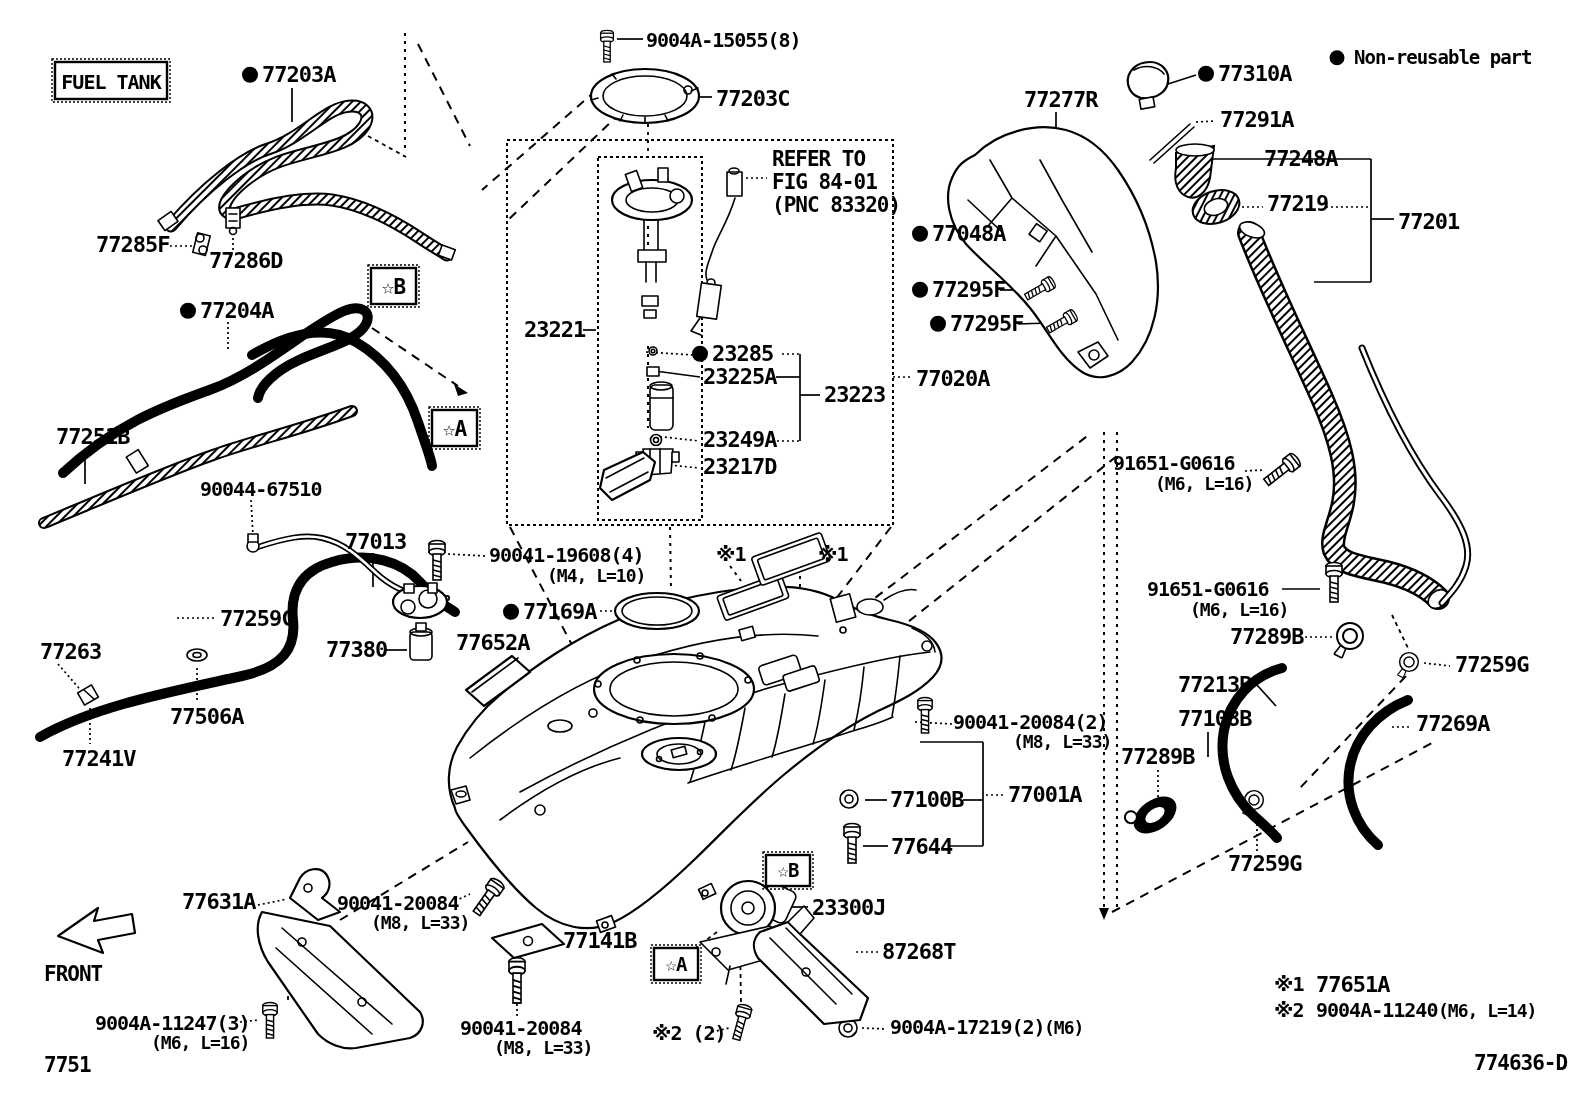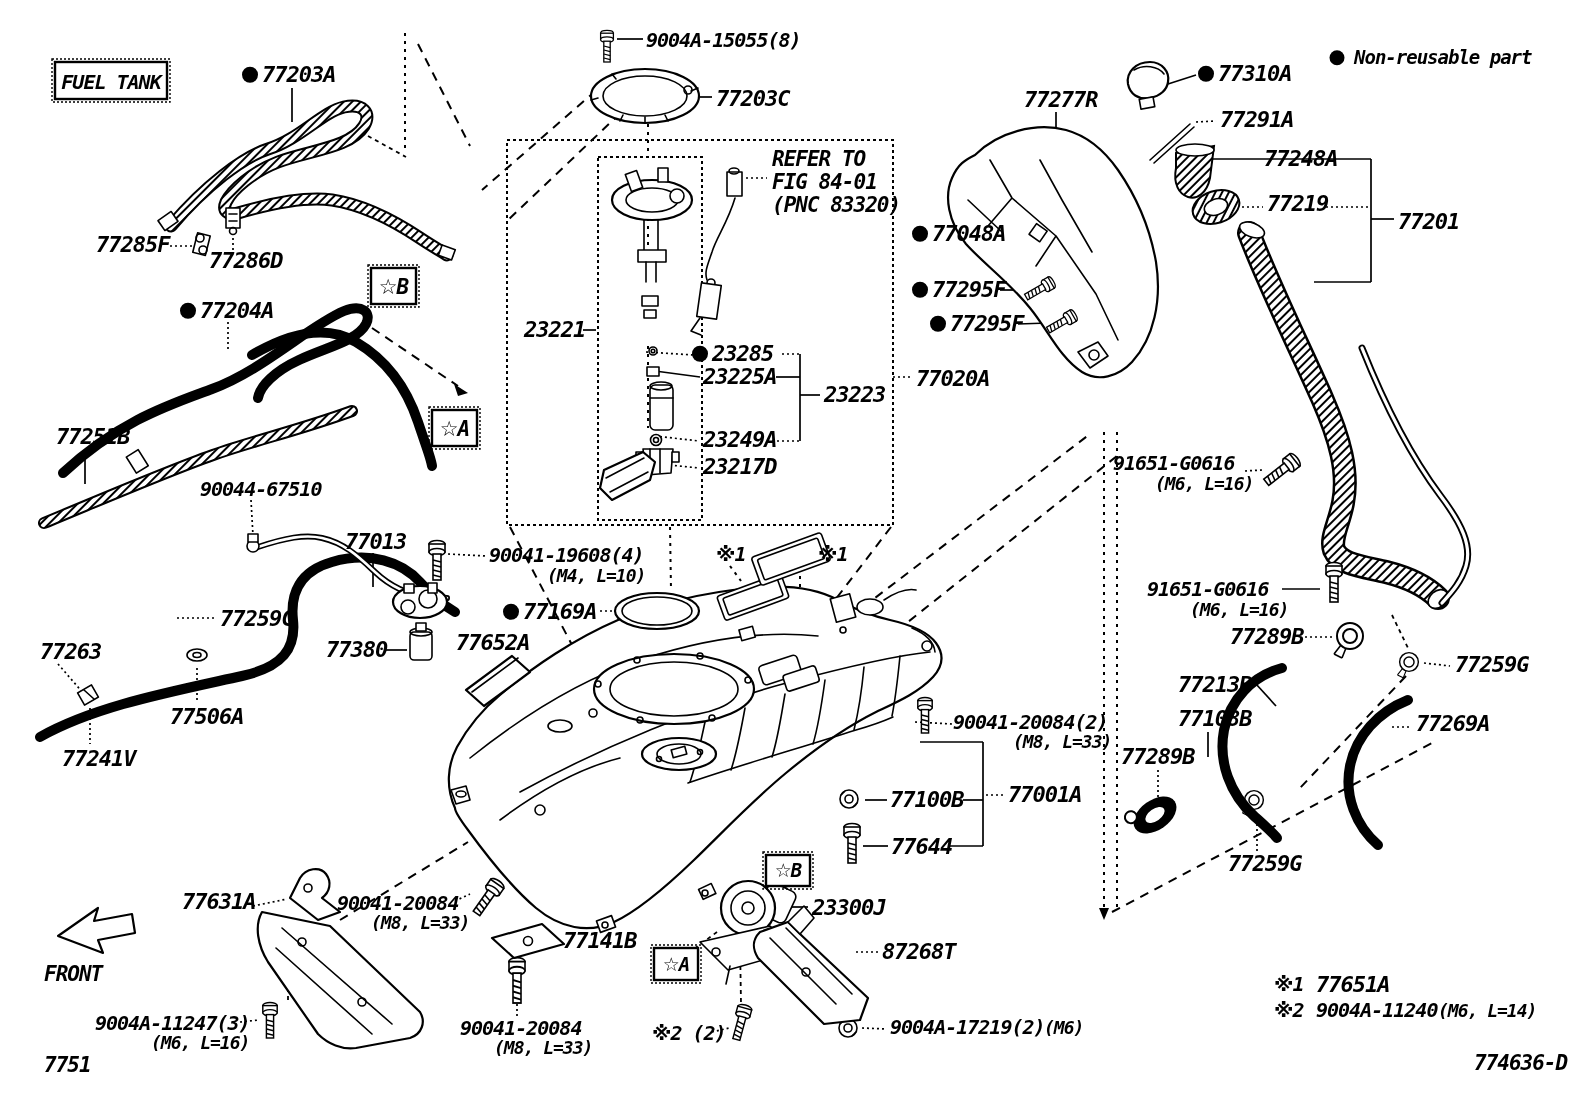--- a/index.html
+++ b/index.html
@@ -1,17 +1,17 @@
 <!DOCTYPE html>
 <html><head>
 <meta charset="utf-8">
 <style>
   html,body{margin:0;padding:0;background:#e8e8e8;}
   .stage{position:relative;width:1592px;height:1099px;background:#ffffff;overflow:hidden;
-         font-family:"DejaVu Sans Mono","DejaVu Sans",monospace;font-style:italic;}
+         font-family:"DejaVu Sans Mono","DejaVu Sans",monospace;}
   svg{position:absolute;left:0;top:0;}
   .s1 {stroke:#000;fill:none;stroke-width:1.6;stroke-linejoin:round;stroke-linecap:round;}
   .sf {stroke:#000;fill:#fff;stroke-width:2.2;stroke-linejoin:round;}
   .sf1{stroke:#000;fill:#fff;stroke-width:1.6;stroke-linejoin:round;}
   .tb {stroke:#000;fill:none;stroke-width:10;stroke-linecap:round;}
   .to {stroke:#000;fill:none;stroke-width:13;stroke-linecap:round;}
   .th {stroke:url(#ht);fill:none;stroke-width:9;stroke-linecap:round;}
   .to2{stroke:#000;fill:none;stroke-width:12;stroke-linecap:round;}
   .th2{stroke:url(#ht);fill:none;stroke-width:8;stroke-linecap:round;}
   .po3{stroke:#000;fill:none;stroke-width:24;stroke-linecap:round;}

